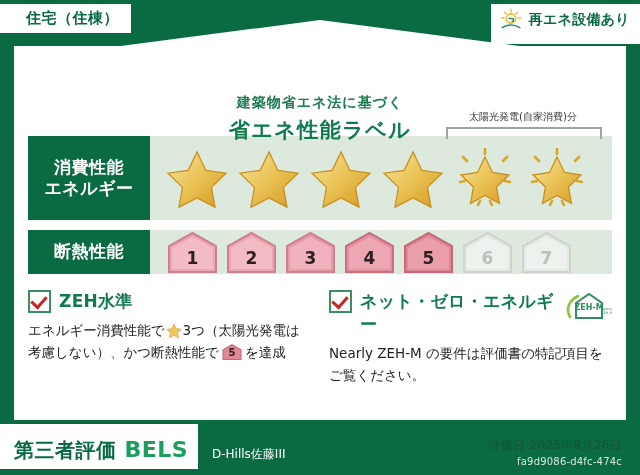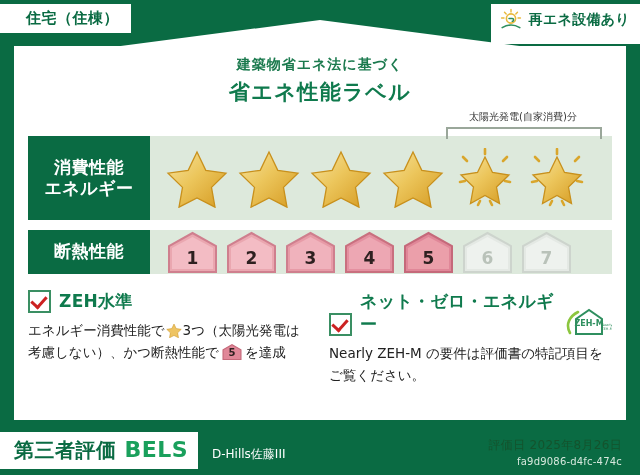--- a/index.html
+++ b/index.html
@@ -40,21 +40,21 @@
     position:absolute;right:0px;top:4px;
     background:#ffffff;
     padding:4px 10px 12px 8px;
     display:flex;align-items:center;gap:6px;
     z-index:6;
   }
   .tag-renew .txt{font-size:14px;font-weight:bold;color:#0a6b43;letter-spacing:0.3px;}
   .sun-icon{width:24px;height:24px;flex:0 0 24px;}
   
   .title-wrap{position:absolute;left:0;top:56px;width:640px;text-align:center;z-index:5;}
-  .title-sub{font-size:14px;font-weight:bold;color:#1b7a4e;letter-spacing:1px;}
+  .title-sub{font-size:14px;font-weight:bold;color:#1b7a4e;letter-spacing:1px;margin-top:38px;}
   .title-main{font-size:21px;font-weight:bold;color:#0f7a4d;letter-spacing:1.5px;margin-top:4px;}
   
   .body{
     position:absolute;left:14px;top:118px;width:612px;height:302px;
     background:#ffffff;
   }
   
   .row{position:relative;margin:0 14px;display:flex;align-items:stretch;}
   .row-energy{height:84px;margin-top:18px;}
   .row-insul{height:44px;margin-top:10px;}
@@ -87,21 +87,21 @@
   }
   .badge span{
     position:relative;z-index:2;font-size:17px;font-weight:bold;
     padding-bottom:5px;
   }
   .badge.on span{color:#2e2020;}
   .badge.off span{color:#b9c2b9;}
   
   .zeh-wrap{display:flex;margin:16px 14px 0 14px;gap:18px;}
   .zeh-col{flex:1 1 50%;}
-  .zeh-head{display:flex;align-items:flex-end;gap:8px;}
+  .zeh-head{display:flex;align-items:flex-start;gap:8px;}
   .chk{
     width:19px;height:19px;flex:0 0 19px;border:2px solid #3a8f63;background:#fff;
     position:relative;
   }
   .chk:after{
     content:"";position:absolute;left:4px;top:1px;width:7px;height:12px;
     border:solid #cc2222;border-width:0 3px 3px 0;transform:rotate(42deg);
   }
   .zeh-title{font-size:17px;font-weight:bold;color:#0f7a4d;letter-spacing:0.3px;}
   .zeh-text{
@@ -113,21 +113,21 @@
     position:relative;
   }
   .inline-badge span{
     position:absolute;left:0;top:1px;width:22px;text-align:center;
     font-size:10px;font-weight:bold;color:#2e2020;z-index:2;
   }
   .zehm-logo{width:46px;height:30px;flex:0 0 46px;margin-left:4px;}
   
   .foot-tag{
     position:absolute;left:0px;bottom:6px;
-    background:#ffffff;padding:5px 10px 5px 14px;
+    background:#ffffff;padding:13px 10px 5px 14px;
     display:flex;align-items:baseline;gap:8px;z-index:6;
   }
   .foot-tag .eval{font-size:20px;font-weight:bold;color:#0a6b43;letter-spacing:0.5px;}
   .foot-tag .bels{font-size:22px;font-weight:bold;color:#1aa05c;letter-spacing:0.5px;}
   .bldg-name{
     position:absolute;left:212px;bottom:12px;
     font-size:12px;color:#ffffff;z-index:6;
   }
   .foot-right{
     position:absolute;right:18px;bottom:8px;text-align:right;z-index:6;

